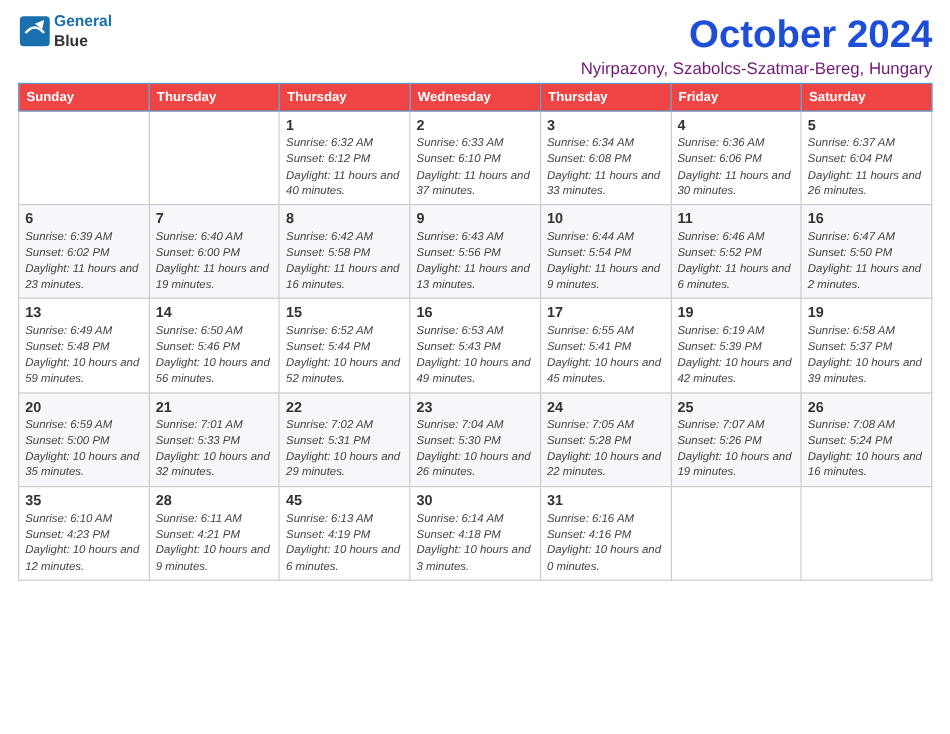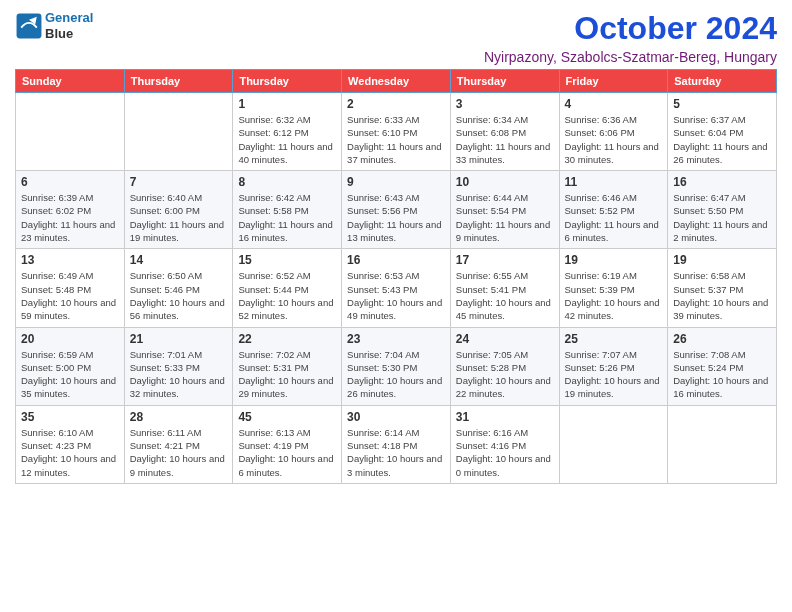--- a/index.html
+++ b/index.html
@@ -76,20 +76,21 @@
       font-size: 12px;
       font-weight: bold;
       color: #333;
       display: block;
       margin-bottom: 2px;
     }
     .day-info {
       color: #444;
       font-size: 9.5px;
       line-height: 1.4;
+      font-style: italic;
     }
     .empty {
       background: #fff !important;
     }
   </style>
 </head>
 <body>
 
 <div class="header">
   <div class="logo">

